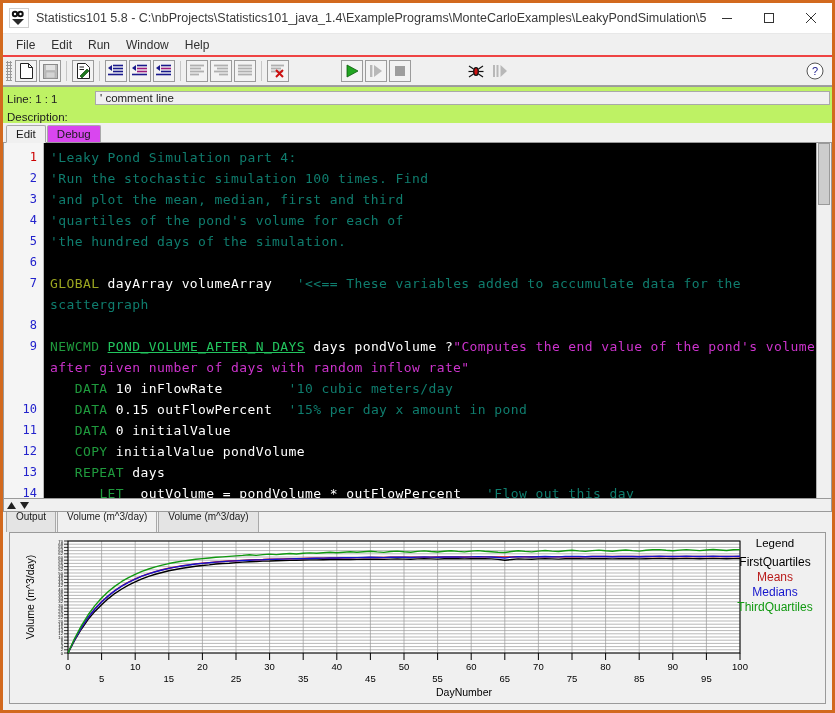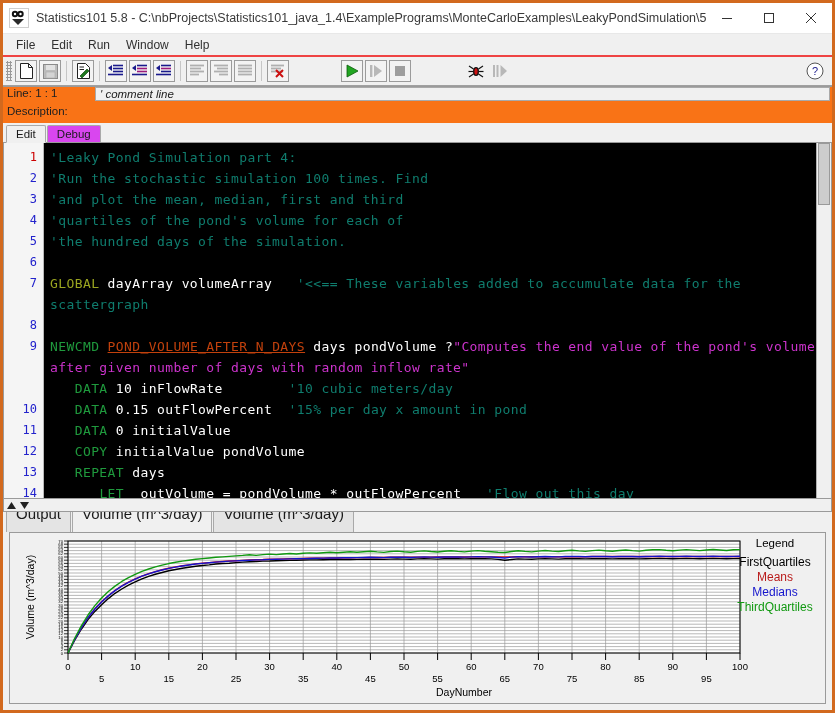--- a/index.html
+++ b/index.html
@@ -64,29 +64,28 @@
   .tbtn{
     width:22px;height:22px;margin:0 1px;
     display:flex;align-items:center;justify-content:center;
     border:1px solid transparent;box-sizing:border-box;
   }
   .tbtn.bordered{border:1px solid #9b9b9b;background:#f3f3f3;}
   .help-btn{position:absolute;right:6px;top:3px;width:22px;height:22px;
     display:flex;align-items:center;justify-content:center;}
   
   .inforow{
-    height:18px;flex:0 0 18px;display:flex;align-items:flex-start;
-    background:#f97316;font-size:11.5px;color:#202020;
+    height:18px;flex:0 0 18px;display:flex;align-items:flex-end;
+    background:#bef264;font-size:11.5px;color:#202020;
   }
   .inforow .lbl{width:88px;flex:0 0 88px;display:flex;align-items:center;padding-left:4px;}
   .inforow .val{
     flex:1 1 auto;background:#f0f0f0;border:1px solid #a9a9a9;
     display:flex;align-items:center;padding-left:4px;margin-right:2px;
     box-sizing:border-box;
-    font-style:italic;
   }
   .inforow.first{border-top:1px solid #9a9a9a;}
   
   .edtabs{
     height:20px;flex:0 0 20px;display:flex;align-items:flex-end;
     background:#f0f0f0;padding-left:3px;padding-top:2px;
     border-bottom:1px solid #9a9a9a;box-sizing:border-box;
   }
   .edtab{
     font-size:11.5px;color:#1a1a1a;padding:2px 9px 2px 9px;
@@ -113,40 +112,40 @@
     flex:1 1 auto;background:#000;color:#ddd;
     font-family:"DejaVu Sans Mono",monospace;font-size:13px;
     padding:4px 0 0 6px;box-sizing:border-box;overflow:hidden;
     white-space:pre-wrap;line-height:21px;letter-spacing:0.4px;
   }
   .cl{height:21px;line-height:21px;white-space:pre;}
   .cl.wrap{height:auto;white-space:pre-wrap;}
   .cmt{color:#0f7d6e;}
   .kw{color:#1f9a3d;}
   .kwy{color:#9aa520;}
-  .cmdname{color:#c2410c;text-decoration:underline;}
+  .cmdname{color:#22c55e;text-decoration:underline;}
   .var{color:#ffffff;}
   .str{color:#cc33cc;}
   .vscroll{
     position:absolute;right:0;top:0;width:15px;height:100%;
     background:#f0f0f0;border-left:1px solid #b0b0b0;box-sizing:border-box;
   }
   .vthumb{position:absolute;top:0;left:1px;width:12px;height:62px;background:#cdcdcd;border:1px solid #9a9a9a;box-sizing:border-box;}
   .hscroll{
     height:13px;flex:0 0 13px;background:#f0f0f0;border:1px solid #9a9a9a;border-top:none;
     position:relative;box-sizing:border-box;display:flex;align-items:center;
   }
   .harrows{display:flex;align-items:center;padding-left:2px;gap:2px;}
   
   .outtabs{
     height:20px;flex:0 0 20px;display:flex;align-items:flex-end;
     background:#f0f0f0;padding-left:3px;
   }
   .outtab{
-    font-size:15px;color:#1a1a1a;padding:10px 9px;
+    font-size:10px;color:#1a1a1a;padding:10px 9px;
     border:1px solid #a9a9a9;border-bottom:none;background:#e4e4e4;margin-right:1px;
     border-radius:2px 2px 0 0;
   }
   .outtab.active{background:#f0f0f0;}
   
   .chartpanel{
     flex:1 1 auto;margin:0 6px 6px 6px;background:#f0f0f0;
     border:1px solid #9a9a9a;position:relative;overflow:hidden;
   }
   .chartsvg{display:block;}

